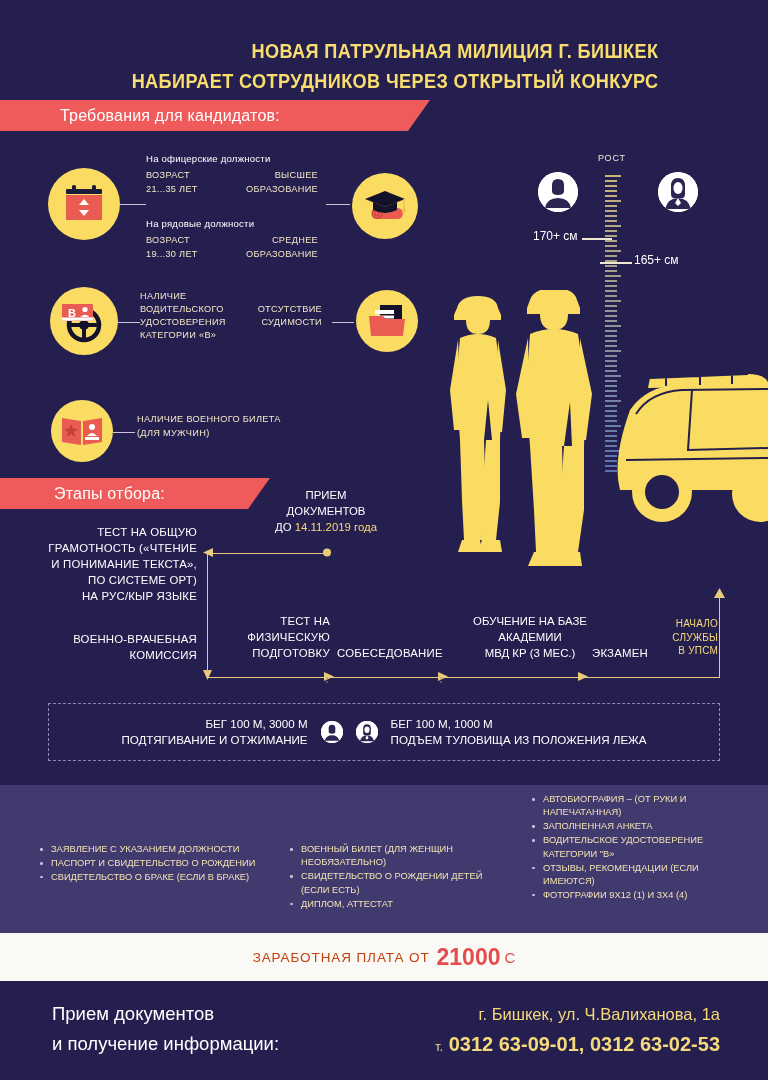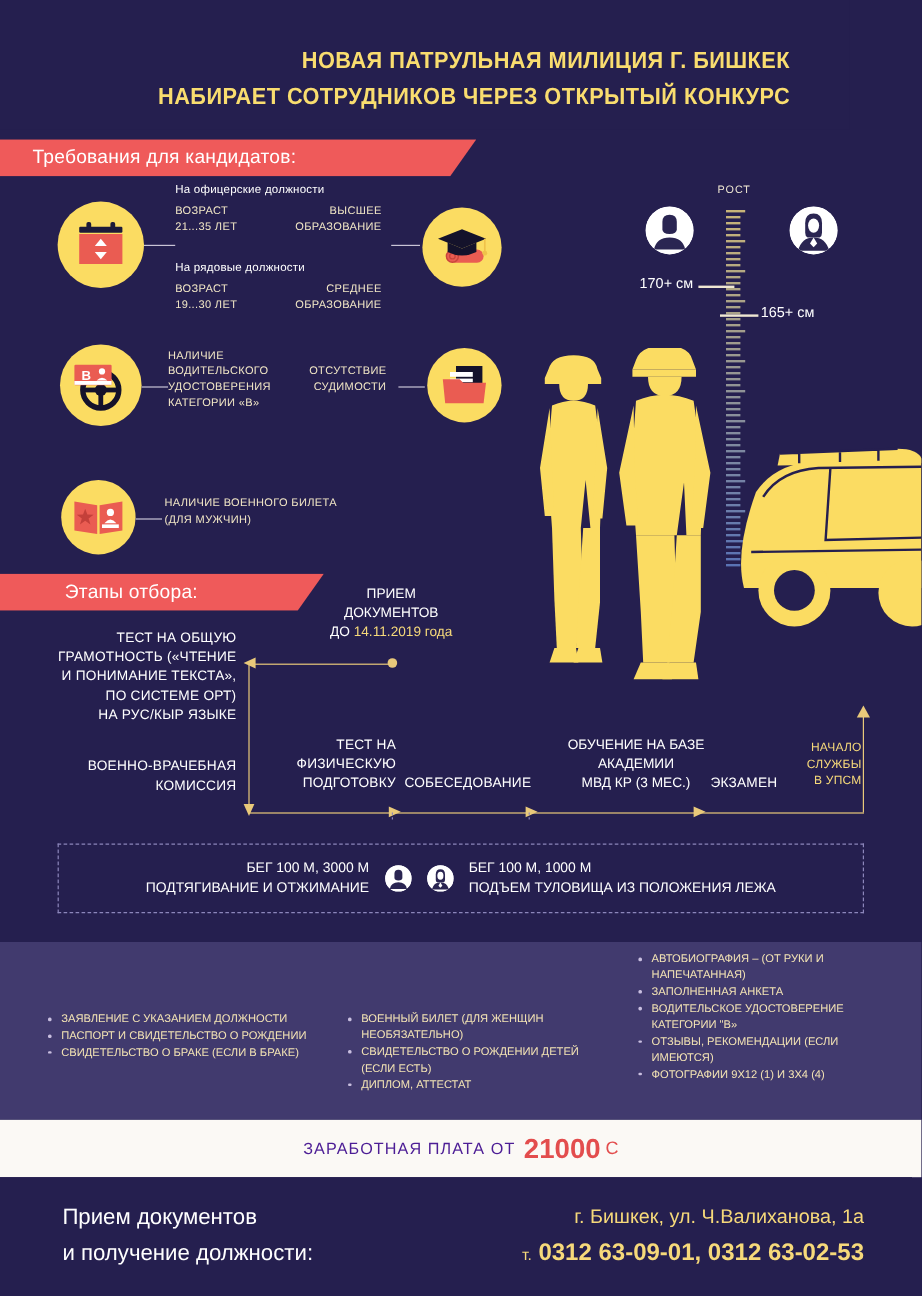--- a/index.html
+++ b/index.html
@@ -31,21 +31,21 @@
   .ribbon{
     position:absolute;height:31px;background:#ef5a5a;
     display:flex;align-items:center;
     clip-path:polygon(0 0, 100% 0, calc(100% - 22px) 100%, 0 100%);
     z-index:6;
   }
   .ribbon .rb-label{
     color:#fff;font-size:16px;letter-spacing:.2px;
     font-family:"Liberation Sans Narrow","Liberation Sans",sans-serif;
   }
-  #ribbon-requirements{left:0;top:116px;width:370px;padding-left:27px;}
+  #ribbon-requirements{left:0;top:100px;width:370px;padding-left:60px;}
   #ribbon-stages{left:0;top:478px;width:216px;padding-left:54px;}
   #ribbon-documents{left:0;top:785px;width:330px;padding-left:50px;}
 
   
   .req-area{position:absolute;left:0;top:150px;width:768px;height:330px;}
   .circle{
     position:absolute;border-radius:50%;background:#fbdc62;
     display:flex;align-items:center;justify-content:center;
   }
   .leader{position:absolute;height:1px;background:#c9c4d6;}
@@ -130,21 +130,21 @@
     content:"";position:absolute;left:4px;top:5px;
     width:2.6px;height:2.6px;border-radius:50%;background:#c9bfe0;
   }
 
   
   .salary{
     position:absolute;left:0;top:933px;width:768px;height:48px;
     background:#fbf9f5;display:flex;align-items:center;justify-content:center;
   }
   .salary .s1{
-    color:#4c1d95;font-size:13.5px;letter-spacing:.9px;text-transform:uppercase;
+    color:#c2410c;font-size:13.5px;letter-spacing:.9px;text-transform:uppercase;
     font-family:"Liberation Sans Narrow","Liberation Sans",sans-serif;
   }
   .salary .s2{
     color:#e34d4d;font-size:23px;font-weight:bold;margin-left:7px;
     font-family:"Liberation Sans Narrow","Liberation Sans",sans-serif;
   }
   .salary .s3{
     color:#e34d4d;font-size:15px;margin-left:4px;
     font-family:"Liberation Sans","DejaVu Sans",sans-serif;
   }
@@ -528,21 +528,21 @@
 
   <div class="salary">
     <span class="s1">ЗАРАБОТНАЯ ПЛАТА ОТ</span>
     <span class="s2">21000</span>
     <span class="s3">С</span>
   </div>
 
   <div class="footer">
     <div class="f-left">
       <div>Прием документов</div>
-      <div>и получение должности:</div>
+      <div>и получение информации:</div>
     </div>
     <div class="f-addr">г. Бишкек, ул. Ч.Валиханова, 1а</div>
     <div class="f-phone">
       <span class="pre">т.</span>
       <span>0312 63-09-01, 0312 63-02-53</span>
     </div>
   </div>
 
 </div>
 

